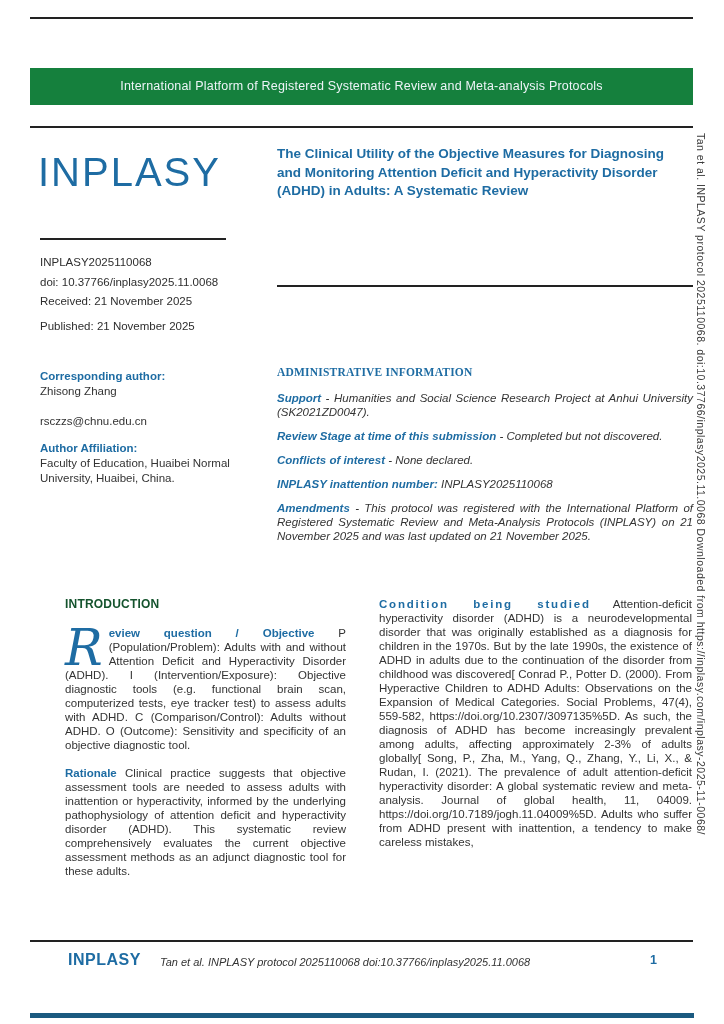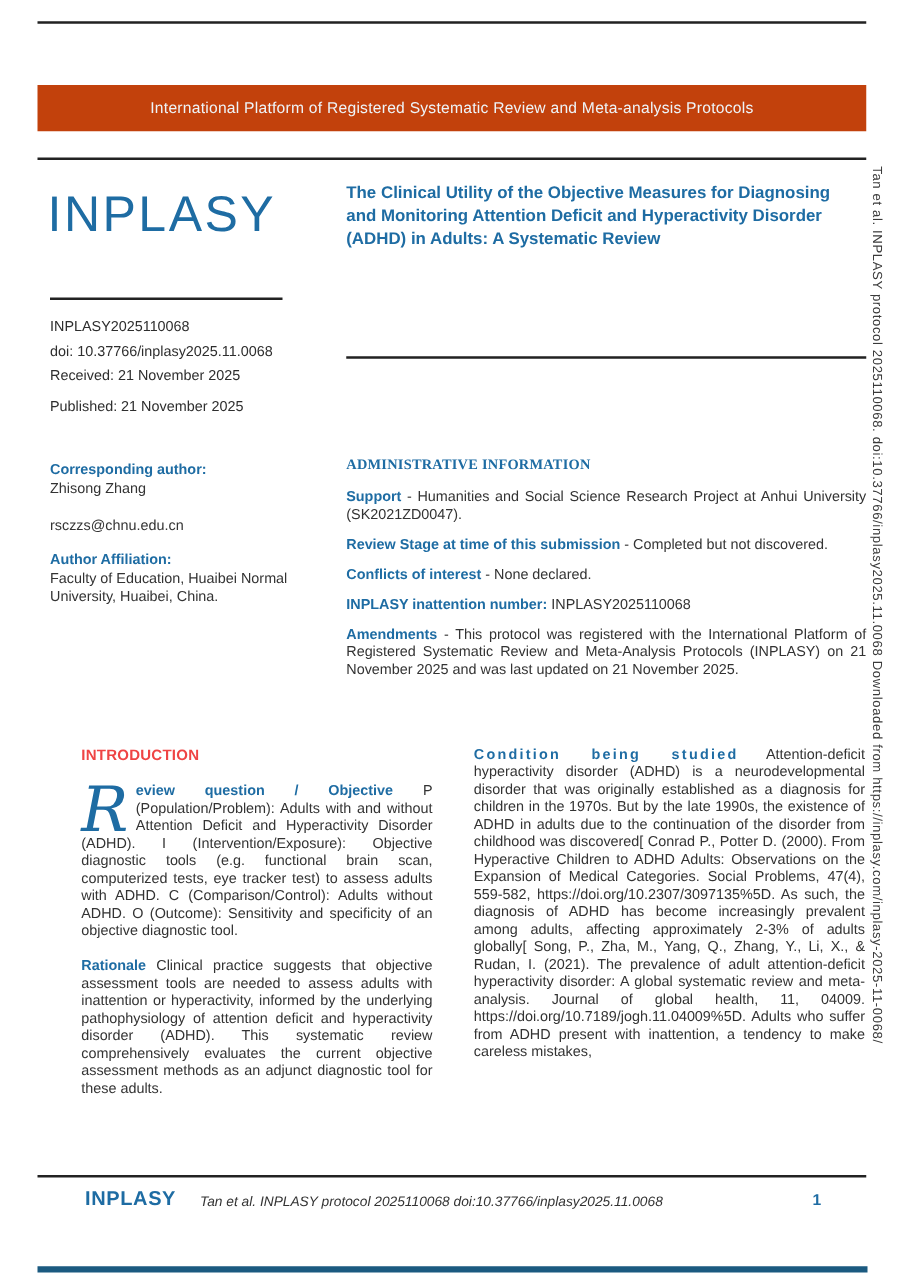--- a/index.html
+++ b/index.html
@@ -8,21 +8,21 @@
   .page { position: relative; width: 724px; height: 1024px; background: #fff; }
 
   .rule { position: absolute; background: #222; }
   .top-rule { left: 30px; top: 17px; width: 663px; height: 2px; }
   .header-rule { left: 30px; top: 126px; width: 663px; height: 2px; }
   .authors-rule { left: 277px; top: 285px; width: 416px; height: 2px; }
   .footer-rule { left: 30px; top: 940px; width: 663px; height: 2px; }
   .logo-rule { left: 40px; top: 238px; width: 186px; height: 2px; }
 
   .banner { position: absolute; left: 30px; top: 68px; width: 663px; height: 37px;
-    background: #c2410c; color: #eef4f8; font-size: 12.5px; letter-spacing: 0.2px;
+    background: #15803d; color: #eef4f8; font-size: 12.5px; letter-spacing: 0.2px;
     text-align: center; line-height: 37px; }
 
   .logo { position: absolute; left: 38px; top: 150px; font-size: 40px; letter-spacing: 2px;
     color: #1e6ca3; font-weight: 400; }
 
   .meta { position: absolute; left: 40px; top: 253px; font-size: 11.5px; color: #2e2e2e;
     line-height: 19.5px; }
   .meta .published { margin-top: 5px; }
 
   .paper-title { position: absolute; left: 277px; top: 145px; width: 402px;
@@ -33,27 +33,27 @@
 
   .contact { position: absolute; left: 40px; top: 369px; width: 212px;
     font-size: 11.5px; line-height: 15px; color: #333; }
   .blue-label { color: #1e6ca3; font-weight: bold; }
   .contact .email { margin-top: 15px; }
   .contact .affil-label { margin-top: 12px; }
 
   .admin { position: absolute; left: 277px; top: 365px; width: 416px;
     font-size: 11.5px; line-height: 14px; color: #333; }
   .admin h2 { font-size: 11.5px; color: #1e6ca3; letter-spacing: 0.2px; margin-bottom: 12px; font-family: Liberation Serif, serif; }
-  .admin p { text-align: justify; margin-bottom: 10px; }
+  .admin p { text-align: justify; margin-bottom: 10px; font-style: italic; }
 
   .col { position: absolute; font-size: 11.5px; line-height: 14px; color: #333; }
   .col p { text-align: justify; margin-bottom: 14px; }
   .col-left { left: 65px; top: 597px; width: 281px; }
   .col-right { left: 379px; top: 597px; width: 313px; }
-  .col h2 { font-size: 12px; color: #ef4444; margin-bottom: 15px; letter-spacing: 0.2px; }
+  .col h2 { font-size: 12px; color: #14532d; margin-bottom: 15px; letter-spacing: 0.2px; }
 
   .dropcap { float: left; font-family: "DejaVu Serif", serif; font-style: italic;
     font-size: 50px; line-height: 40px; color: #1e6ca3; margin: 2px 6px 0 0; }
   .spaced-label { letter-spacing: 1.8px; }
 
   .footer-logo { position: absolute; left: 68px; top: 951px; font-size: 16px; font-weight: bold;
     color: #1e6ca3; letter-spacing: 0.5px; }
   .footer-citation { position: absolute; left: 160px; top: 956px; width: 420px;
     font-size: 11px; color: #333; font-style: italic; }
   .footer-page { position: absolute; left: 650px; top: 953px; font-size: 12.5px;

